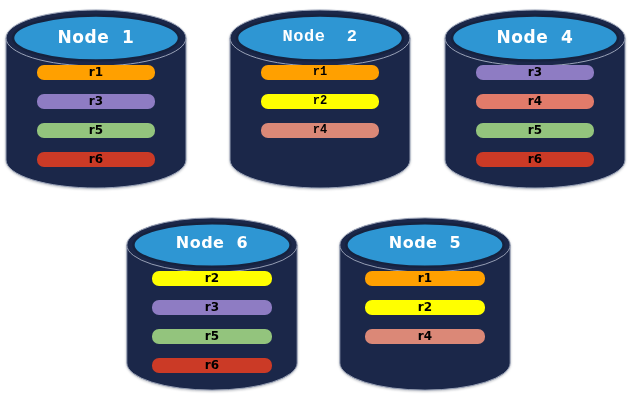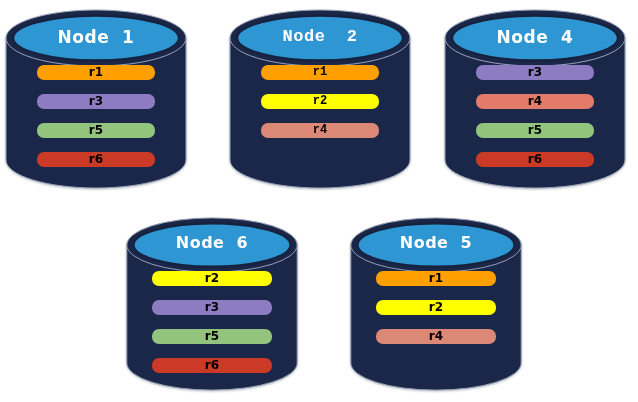--- a/index.html
+++ b/index.html
@@ -15,21 +15,21 @@
     position: relative;
     width: 638px;
     height: 402px;
     background: var(--background, #fff);
   }
   .node { position: absolute; }
   .n1 { left: 3px;  top: 8px;   width: 186px; height: 183px; }
   .n2 { left: 227px; top: 8px;   width: 186px; height: 183px; font-family: Liberation Mono, monospace; }
   .n3 { left: 442px; top: 8px;   width: 186px; height: 183px; }
   .n4 { left: 124px; top: 216px; width: 176px; height: 177px; }
-  .n5 { left: 348px; top: 216px; width: 176px; height: 177px; }
+  .n5 { left: 337px; top: 216px; width: 176px; height: 177px; }
 
   svg.cyl {
     position: absolute;
     left: 0; top: 0;
     width: 100%; height: 100%;
     filter: drop-shadow(0 1px 1px rgba(40,50,70,0.30));
   }
   .cyl-body, .cyl-rim {
     fill: var(--cylinder_body, #1B2749);
     stroke: var(--cylinder_outline, #9AA3B8);

